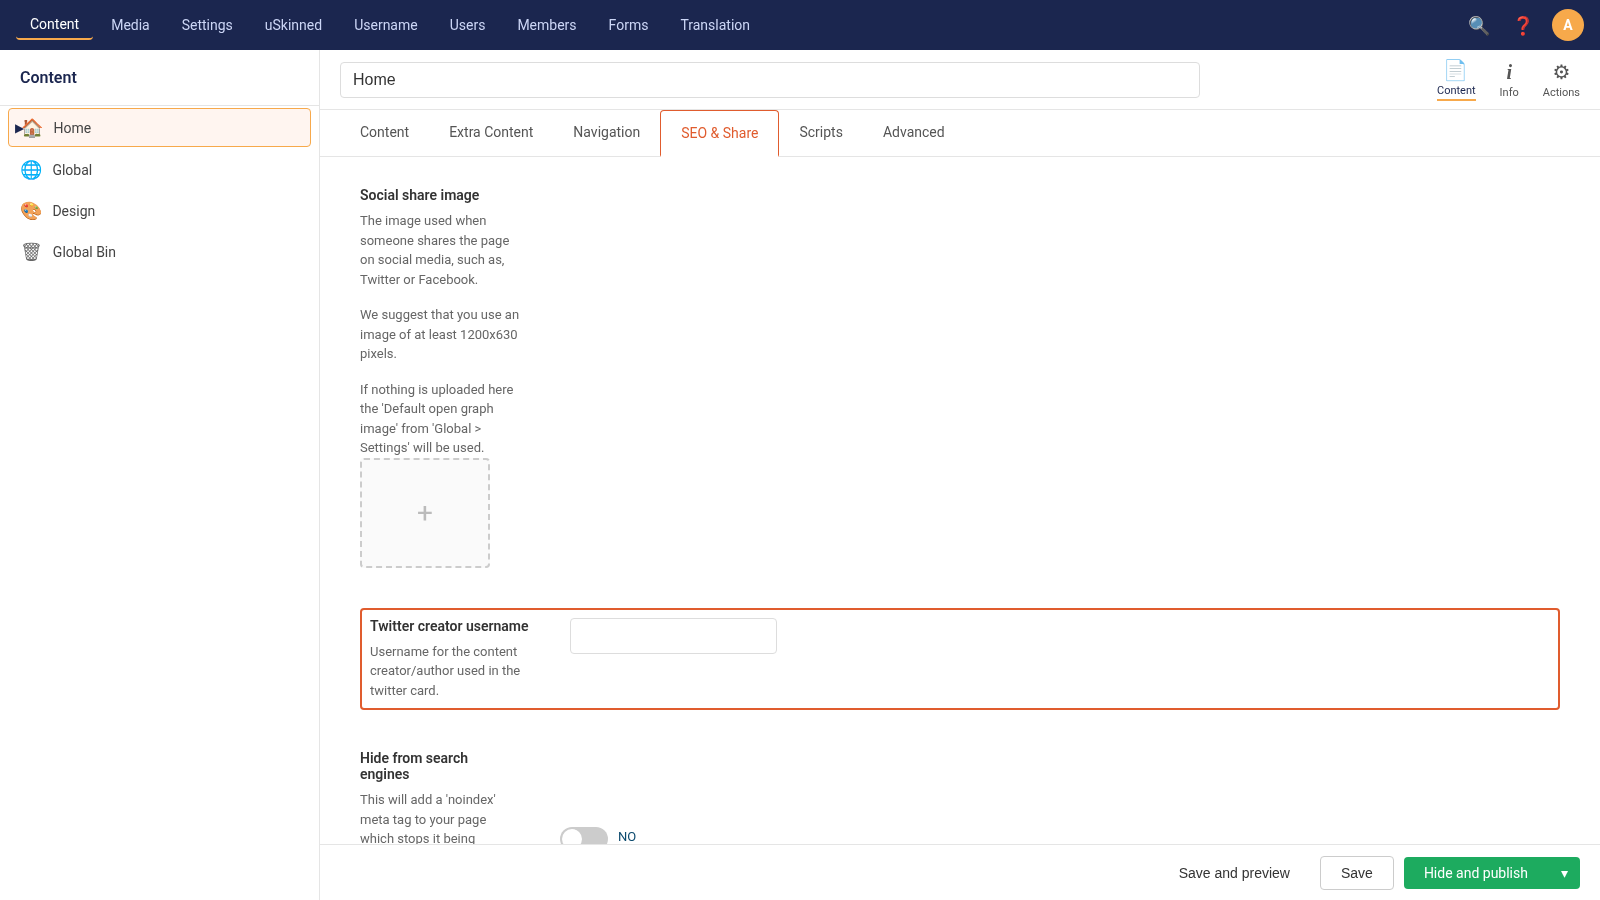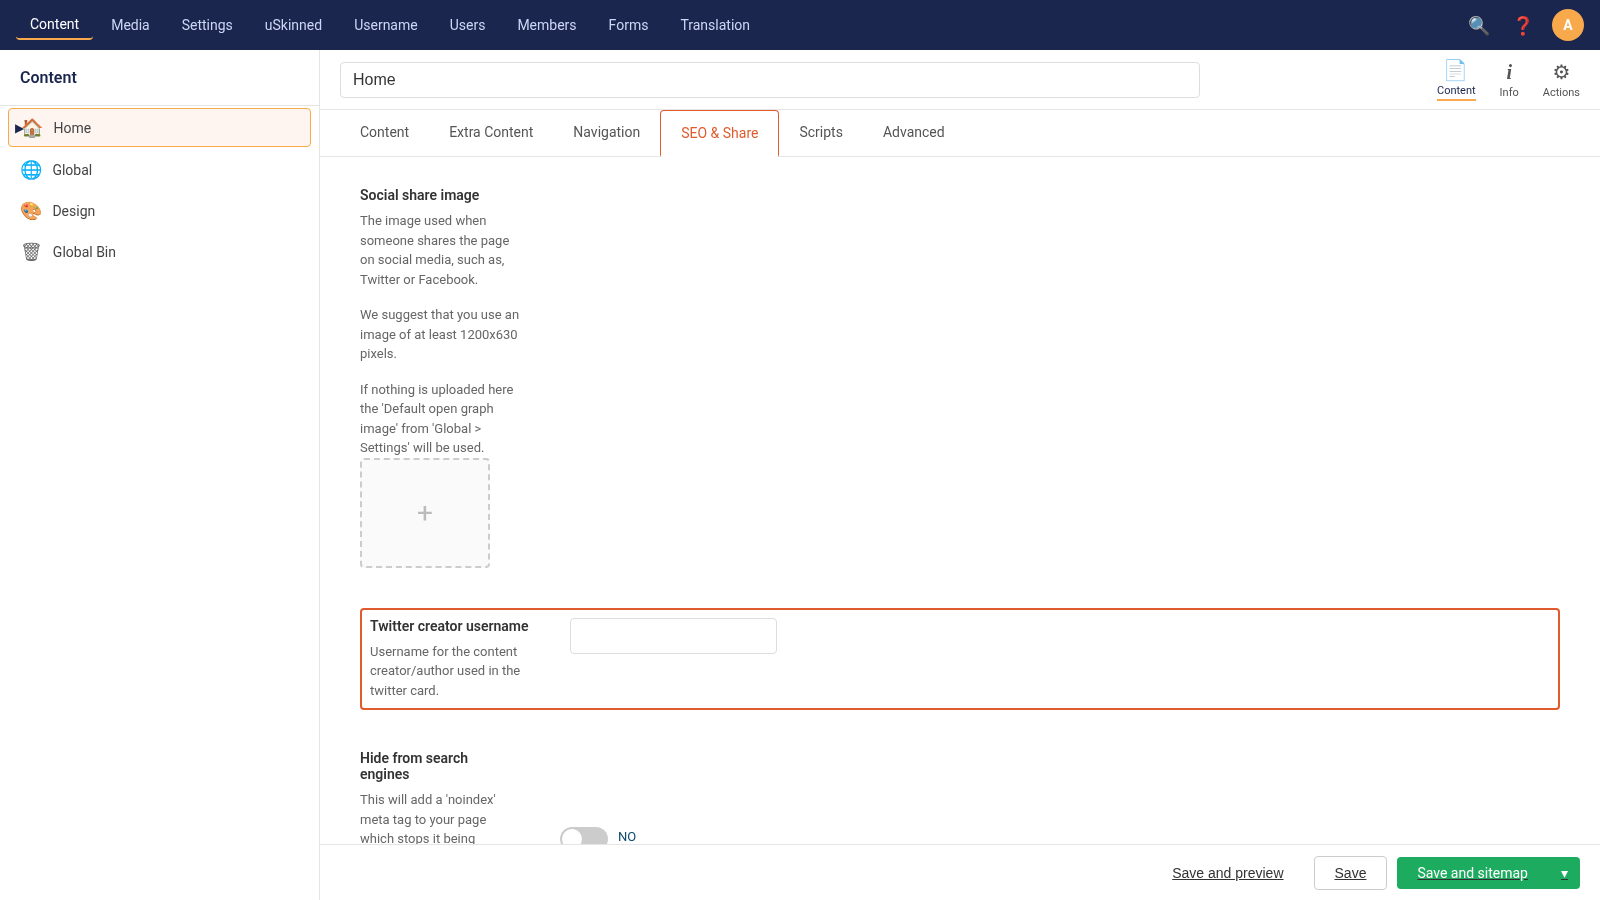--- a/index.html
+++ b/index.html
@@ -315,21 +315,20 @@
     
     .bottom-bar {
       background: #fff;
       border-top: 1px solid #e5e5e5;
       height: 56px;
       display: flex;
       align-items: center;
       justify-content: flex-end;
       padding: 0 20px;
       gap: 10px;
-      text-decoration: underline;
     }
     .btn {
       padding: 8px 20px;
       border-radius: 4px;
       font-size: 14px;
       cursor: pointer;
       border: none;
     }
     .btn-secondary {
       background: transparent;
@@ -482,21 +481,21 @@
           </div>
         </div>
       </div>
 
     </div>
 
     <div class="bottom-bar">
       <button class="btn btn-secondary">Save and preview</button>
       <button class="btn btn-default">Save</button>
       <div class="btn btn-primary">
-        <span class="btn-primary-main">Save and sitemap</span>
+        <span class="btn-primary-main">Hide and publish</span>
         <span class="btn-primary-divider"></span>
         <span class="btn-primary-arrow">▾</span>
       </div>
     </div>
 
   </div>
 
 </div>
 
 </body></html>

